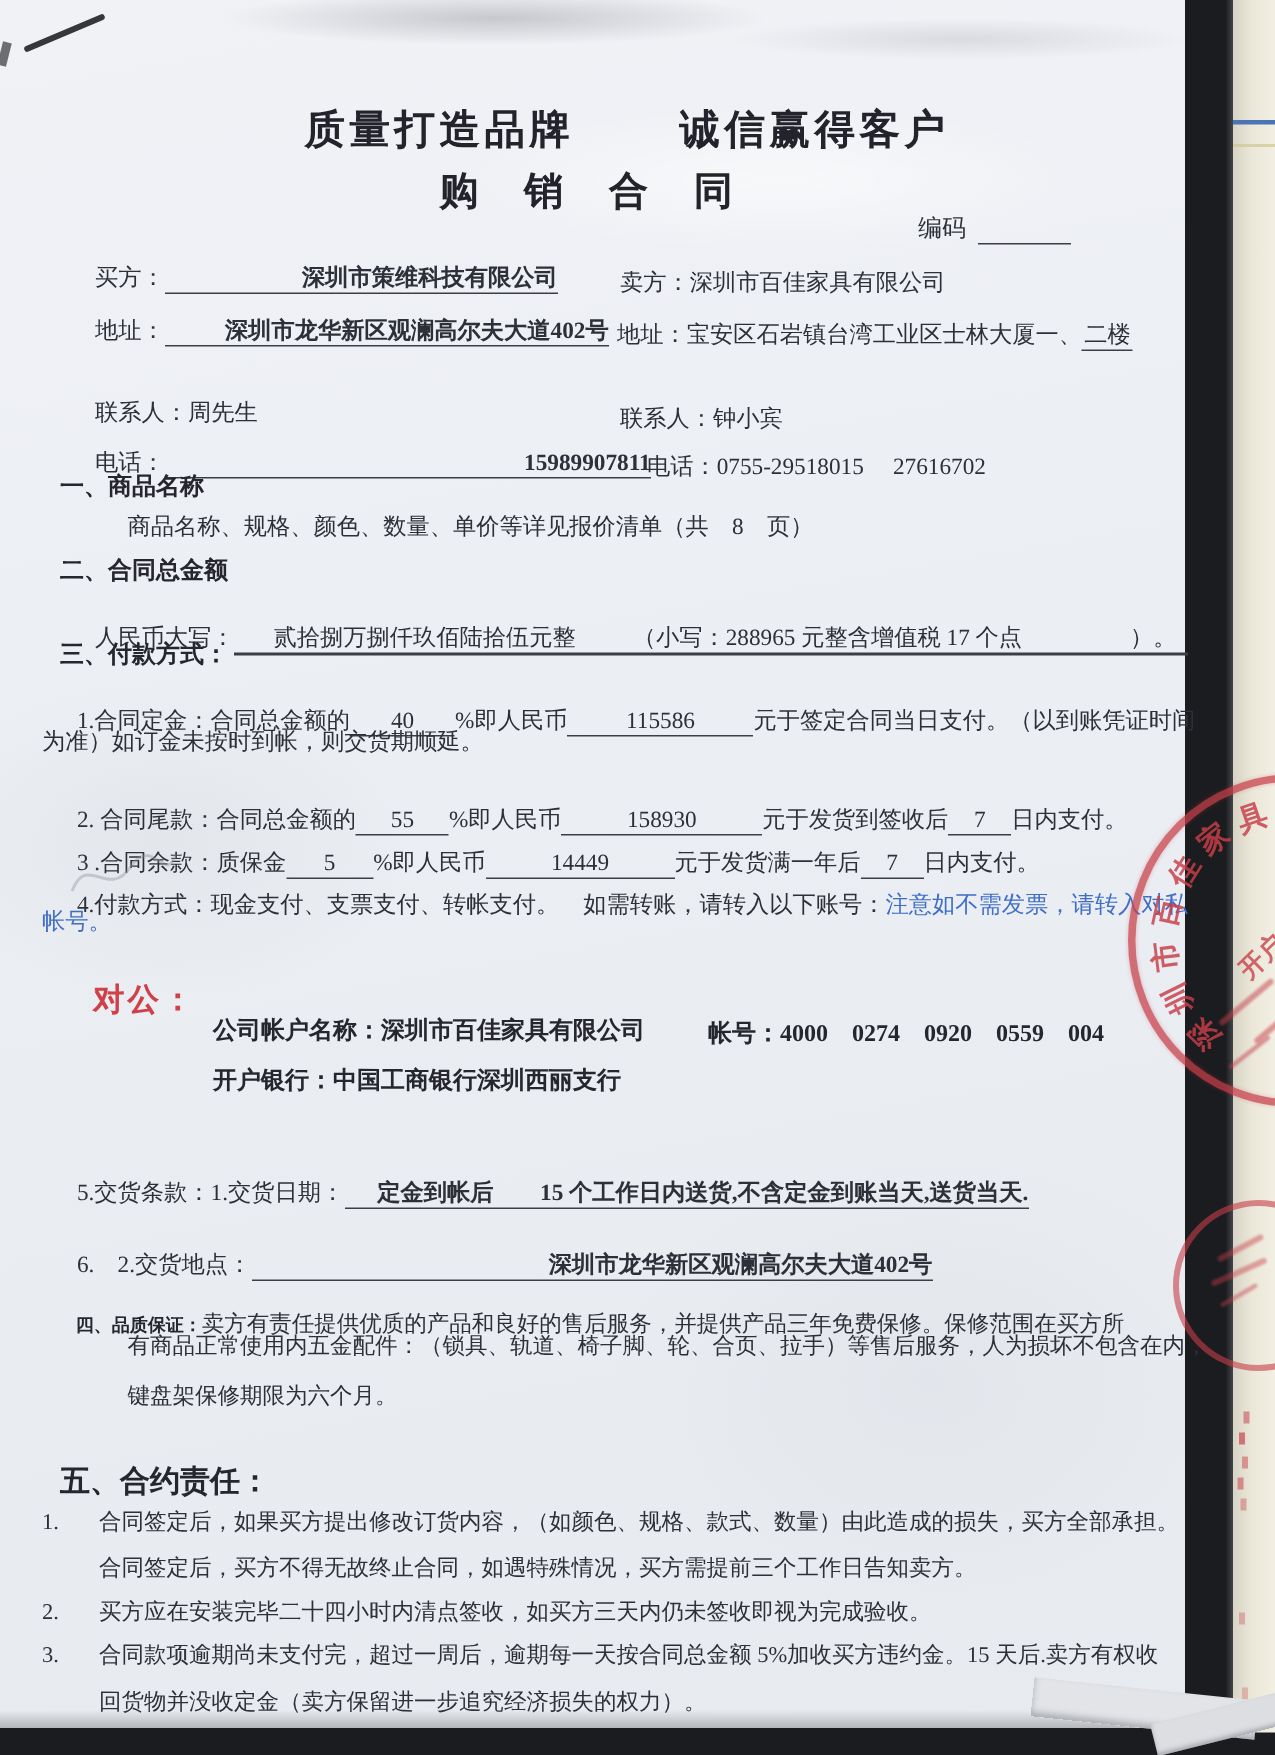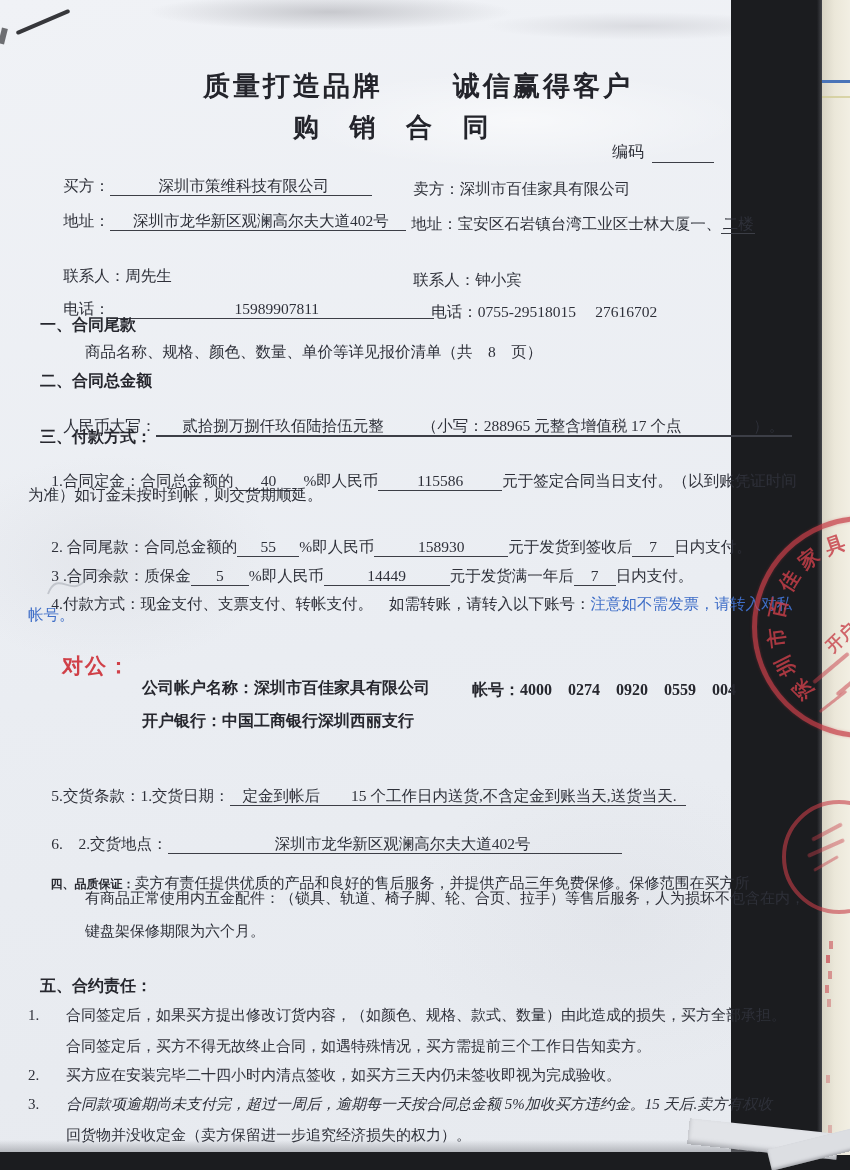--- a/index.html
+++ b/index.html
@@ -1,33 +1,33 @@
 <!DOCTYPE html>
 <html><head>
 <meta charset="utf-8">
 <style>
   html,body{margin:0;padding:0;}
   .stage{position:relative;width:850px;height:1170px;background:#1b1c1f;overflow:hidden;
          font-family:"Liberation Serif","DejaVu Serif",serif;color:#2e3039;}
-  .paper{position:absolute;left:0;top:0;width:731px;height:1152px;
+  .paper{position:absolute;left:0;top:0;width:790px;height:1152px;
          background:
            radial-gradient(ellipse 260px 26px at 330px 12px, rgba(150,150,156,.45), transparent 70%),
            radial-gradient(ellipse 220px 20px at 640px 26px, rgba(168,168,175,.3), transparent 70%),
            radial-gradient(ellipse 320px 70px at 520px 120px, rgba(255,255,255,.55), transparent 70%),
            radial-gradient(ellipse 240px 150px at 110px 560px, rgba(198,200,207,.22), transparent 70%),
            radial-gradient(ellipse 300px 220px at 620px 920px, rgba(200,202,209,.18), transparent 70%),
            linear-gradient(170deg,#f0f2f6,#eaedf2 55%,#e7eaef);}
   .strip{position:absolute;left:822px;top:0;width:28px;height:1155px;
          background:linear-gradient(90deg,#d8d4c5,#ebe7d9 45%,#f2efe3);}
   .edge-shadow{position:absolute;left:817px;top:0;width:5px;height:1152px;
          background:linear-gradient(90deg,rgba(110,112,118,0),rgba(108,110,117,.5));}
   .t{position:absolute;font-size:15.5px;white-space:pre;line-height:1.2;}
   .bold{font-weight:bold;color:#26272e;}
   .u{display:inline-block;border-bottom:1.6px solid #3c3e46;text-align:center;}
-  .ul{text-align:center;}
+  .ul{text-align:right;font-weight:bold;}
   .blue{color:#3f6ec7;}
   .slogans{position:absolute;left:203px;top:68px;display:flex;gap:70px;
            font-size:27px;font-weight:bold;letter-spacing:3px;color:#23242b;white-space:pre;}
   .main-title{position:absolute;left:293px;top:110px;font-size:26px;font-weight:bold;
               letter-spacing:12px;color:#23242b;white-space:pre;}
   .code-row{position:absolute;left:588px;top:124px;font-size:16px;white-space:pre;}
   .code-blank{display:inline-block;width:62px;border-bottom:1.8px solid #3c3e46;height:17px;vertical-align:bottom;margin-left:8px;}
   .dg-label{position:absolute;left:62px;top:652px;font-size:21px;font-weight:bold;
             letter-spacing:2px;color:#d04048;white-space:pre;}
   .daxie-wrap{display:inline-flex;width:636px;border-bottom:2px solid #3c3e46;white-space:pre;}
@@ -97,21 +97,21 @@
       <span>联系人：</span><span>钟小宾</span>
     </div>
 
     <div class="t" style="left:40px;top:281px;">
       <span>电话：</span><span class="u ul" style="min-width:314px;padding-left:10px;">15989907811</span>
     </div>
     <div class="t" style="left:408px;top:284px;">
       <span>电话：</span><span>0755-29518015　 27616702</span>
     </div>
 
-    <div class="t bold" style="left:40px;top:315px;font-size:16px;">一、合同尾款</div>
+    <div class="t bold" style="left:40px;top:315px;font-size:16px;">一、商品名称</div>
     <div class="t" style="left:85px;top:343px;">商品名称、规格、颜色、数量、单价等详见报价清单（共　8　页）</div>
 
     <div class="t bold" style="left:40px;top:371px;font-size:16px;">二、合同总金额</div>
     <div class="t" style="left:40px;top:398px;">
       <span>人民币大写：</span><span class="daxie-wrap"><span style="padding-left:26px;">贰拾捌万捌仟玖佰陆拾伍元整</span><span style="margin-left:38px;">（小写：288965 元整含增值税 17 个点</span><span style="margin-left:auto;padding-right:8px;">）。</span></span>
     </div>
 
     <div class="t bold" style="left:40px;top:427px;font-size:16px;">三、付款方式：</div>
 
     <div class="t" style="left:28px;top:453px;">
@@ -149,28 +149,28 @@
     <div class="t" style="left:28px;top:816px;">
       <span>6.　2.交货地点：</span><span class="u ul" style="min-width:438px;padding-left:16px;">深圳市龙华新区观澜高尔夫大道402号</span>
     </div>
 
     <div class="t" style="left:28px;top:856px;font-size:15px;">
       <span class="bold" style="font-size:12px;">四、品质保证：</span><span>卖方有责任提供优质的产品和良好的售后服务，并提供产品三年免费保修。保修范围在买方所</span>
     </div>
     <div class="t" style="left:85px;top:889px;font-size:15px;">有商品正常使用内五金配件：（锁具、轨道、椅子脚、轮、合页、拉手）等售后服务，人为损坏不包含在内，</div>
     <div class="t" style="left:85px;top:922px;font-size:15px;">键盘架保修期限为六个月。</div>
 
-    <div class="t bold" style="left:40px;top:976px;font-size:16px;">五、合约责任：</div>
+    <div class="t bold" style="left:40px;top:976px;font-size:20px;">五、合约责任：</div>
     <div class="t" style="left:28px;top:1006px;font-size:15px;">1.</div>
     <div class="t" style="left:66px;top:1006px;font-size:15px;">合同签定后，如果买方提出修改订货内容，（如颜色、规格、款式、数量）由此造成的损失，买方全部承担。</div>
     <div class="t" style="left:66px;top:1037px;font-size:15px;">合同签定后，买方不得无故终止合同，如遇特殊情况，买方需提前三个工作日告知卖方。</div>
     <div class="t" style="left:28px;top:1066px;font-size:15px;">2.</div>
     <div class="t" style="left:66px;top:1066px;font-size:15px;">买方应在安装完毕二十四小时内清点签收，如买方三天内仍未签收即视为完成验收。</div>
     <div class="t" style="left:28px;top:1095px;font-size:15px;">3.</div>
-    <div class="t" style="left:66px;top:1095px;font-size:15px;font-style:italic;">合同款项逾期尚未支付完，超过一周后，逾期每一天按合同总金额 5%加收买方违约金。15 天后.卖方有权收</div>
+    <div class="t" style="left:66px;top:1095px;font-size:15px;">合同款项逾期尚未支付完，超过一周后，逾期每一天按合同总金额 5%加收买方违约金。15 天后.卖方有权收</div>
     <div class="t" style="left:66px;top:1126px;font-size:15px;">回货物并没收定金（卖方保留进一步追究经济损失的权力）。</div>
 
     <svg class="squiggle" width="80" height="50">
       <path d="M6,36 C16,10 30,42 45,20 S68,32 75,12" stroke="#8e939c" stroke-width="2" fill="none"></path>
     </svg>
   </div>
 
   <div class="strip"></div>
   <div class="edge-shadow"></div>
   <div class="blue-line"></div>

